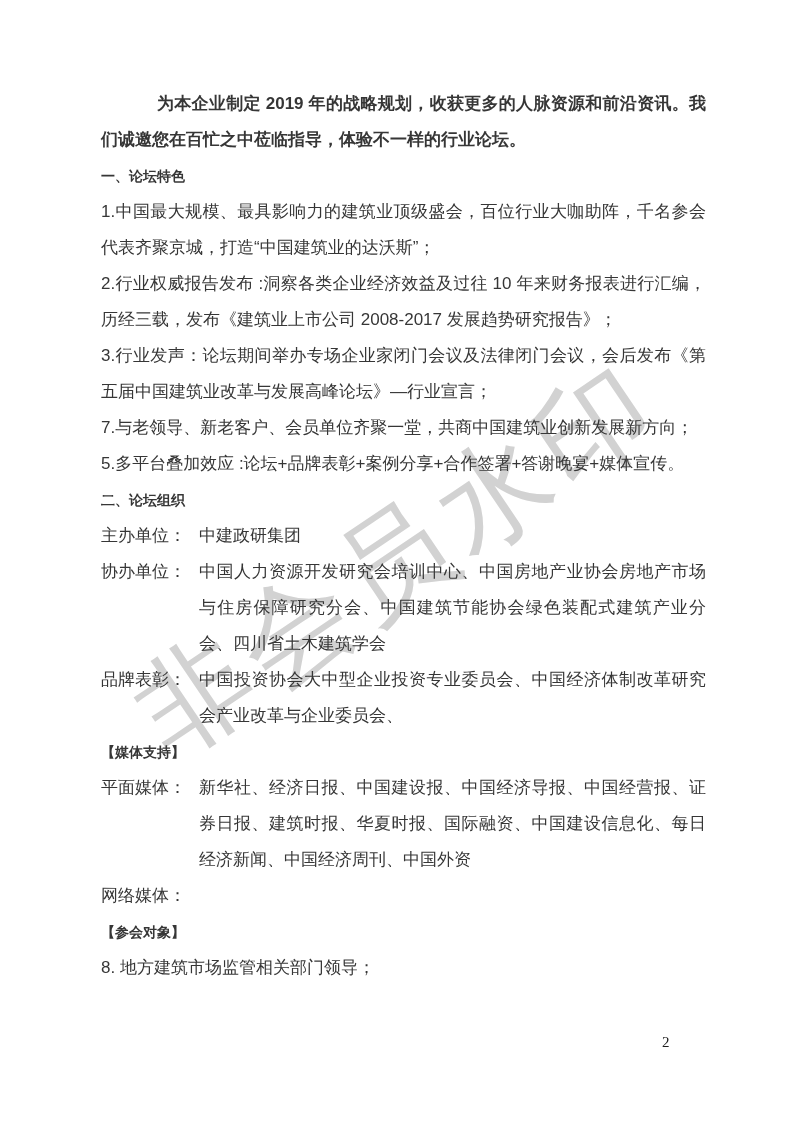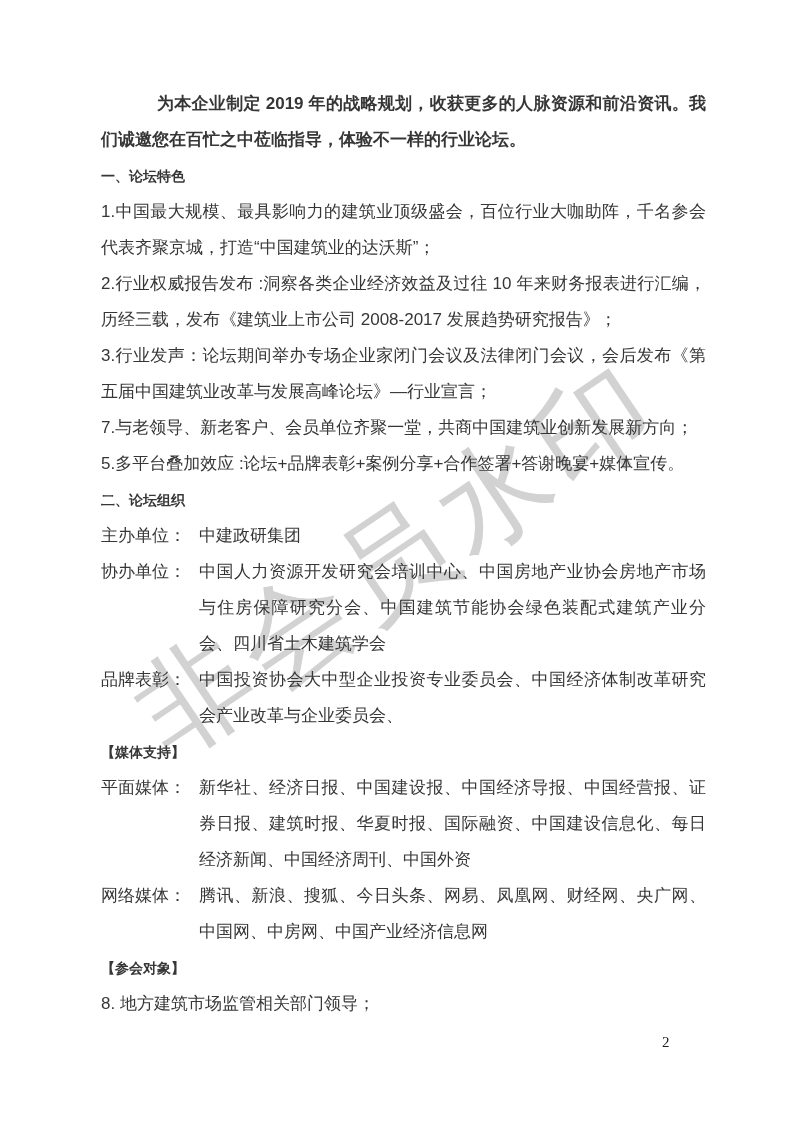--- a/index.html
+++ b/index.html
@@ -115,21 +115,20 @@
 
     <div class="heading">【媒体支持】</div>
 
     <div class="row">
       <span class="row-label">平面媒体：</span>
       <span class="row-text">新华社、经济日报、中国建设报、中国经济导报、中国经营报、证券日报、建筑时报、华夏时报、国际融资、中国建设信息化、每日经济新闻、中国经济周刊、中国外资</span>
     </div>
 
     <div class="row">
       <span class="row-label">网络媒体：</span>
-      <span class="row-text">腾讯、新浪、搜狐、今日头条、网易、凤凰网、财经网、央广网、中国网、中房网、中国产业经济信息网</span>
     </div>
 
     <div class="heading">【参会对象】</div>
     <p class="para">8. 地方建筑市场监管相关部门领导；</p>
 
   </div>
 
   <div class="pagenum">2</div>
 
 </div>

